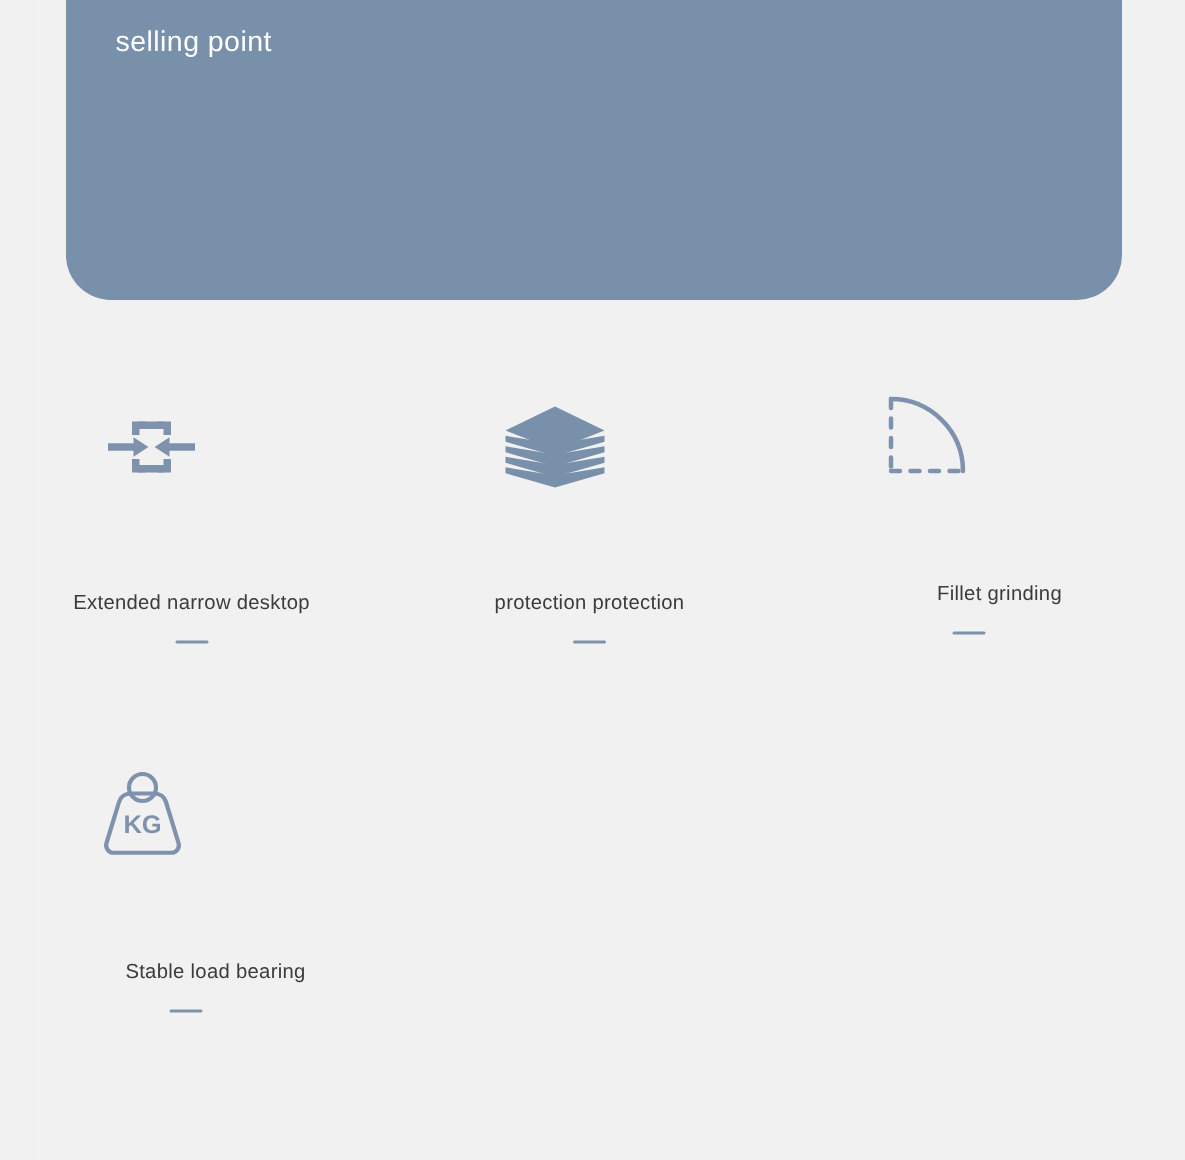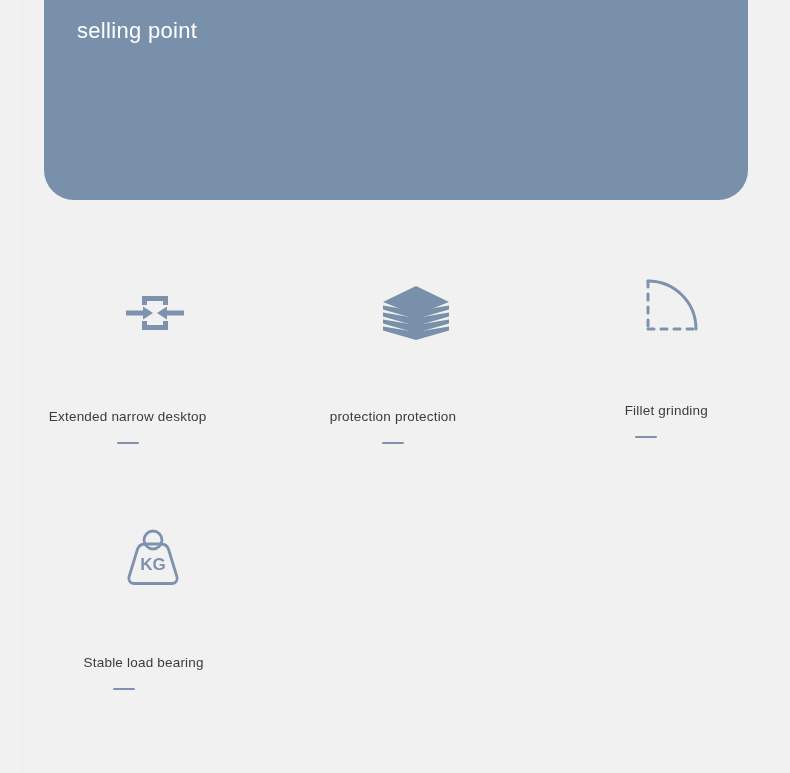--- a/index.html
+++ b/index.html
@@ -35,49 +35,49 @@
     background: #7990ab;
     border-bottom-left-radius: 30px;
     border-bottom-right-radius: 30px;
     box-sizing: border-box;
   }
   .banner-title {
     position: absolute;
     left: 33px;
     top: 28px;
     color: #ffffff;
-    font-size: 22px;
+    font-size: 19px;
     font-weight: 400;
     letter-spacing: .3px;
     white-space: nowrap;
   }
 
   
   .features {
     position: absolute;
     left: 0;
-    top: 247px;
+    top: 232px;
     width: 790px;
     display: grid;
     grid-template-columns: repeat(3, 1fr);
     grid-template-rows: 200px 200px;
     row-gap: 52px;
   }
   .feature {
     display: flex;
     flex-direction: column;
     align-items: center;
     justify-content: flex-start;
   }
   .feature-icon {
     height: 96px;
     width: 120px;
     display: flex;
     align-items: center;
-    justify-content: flex-end;
+    justify-content: flex-start;
     margin-top: 18px;
   }
   .feature-icon svg {
     display: block;
   }
   .feature-label {
     margin-top: 48px;
     font-size: 13.5px;
     color: #3b3b3b;
     letter-spacing: .2px;

